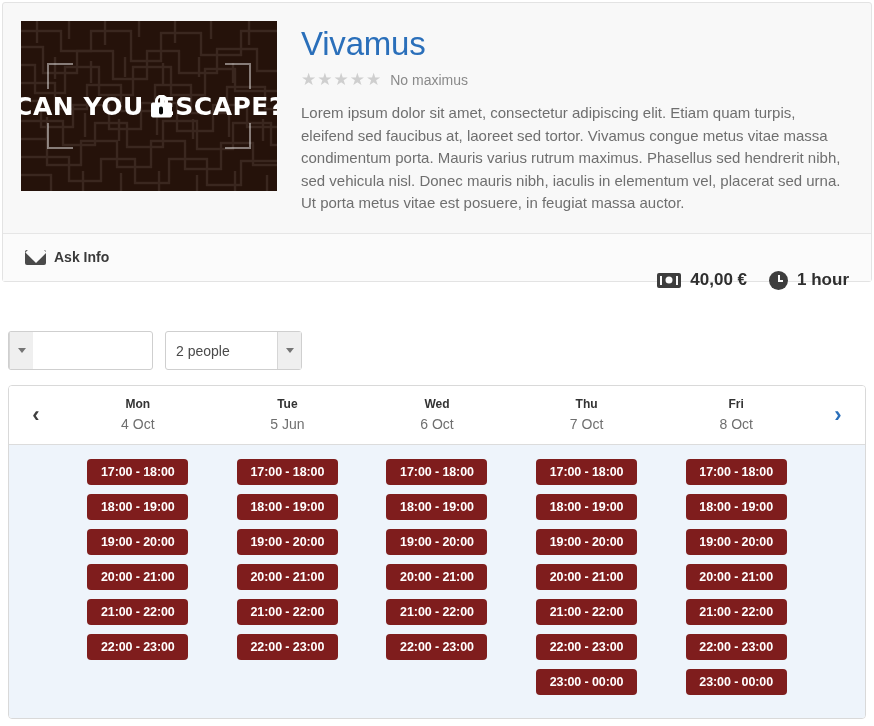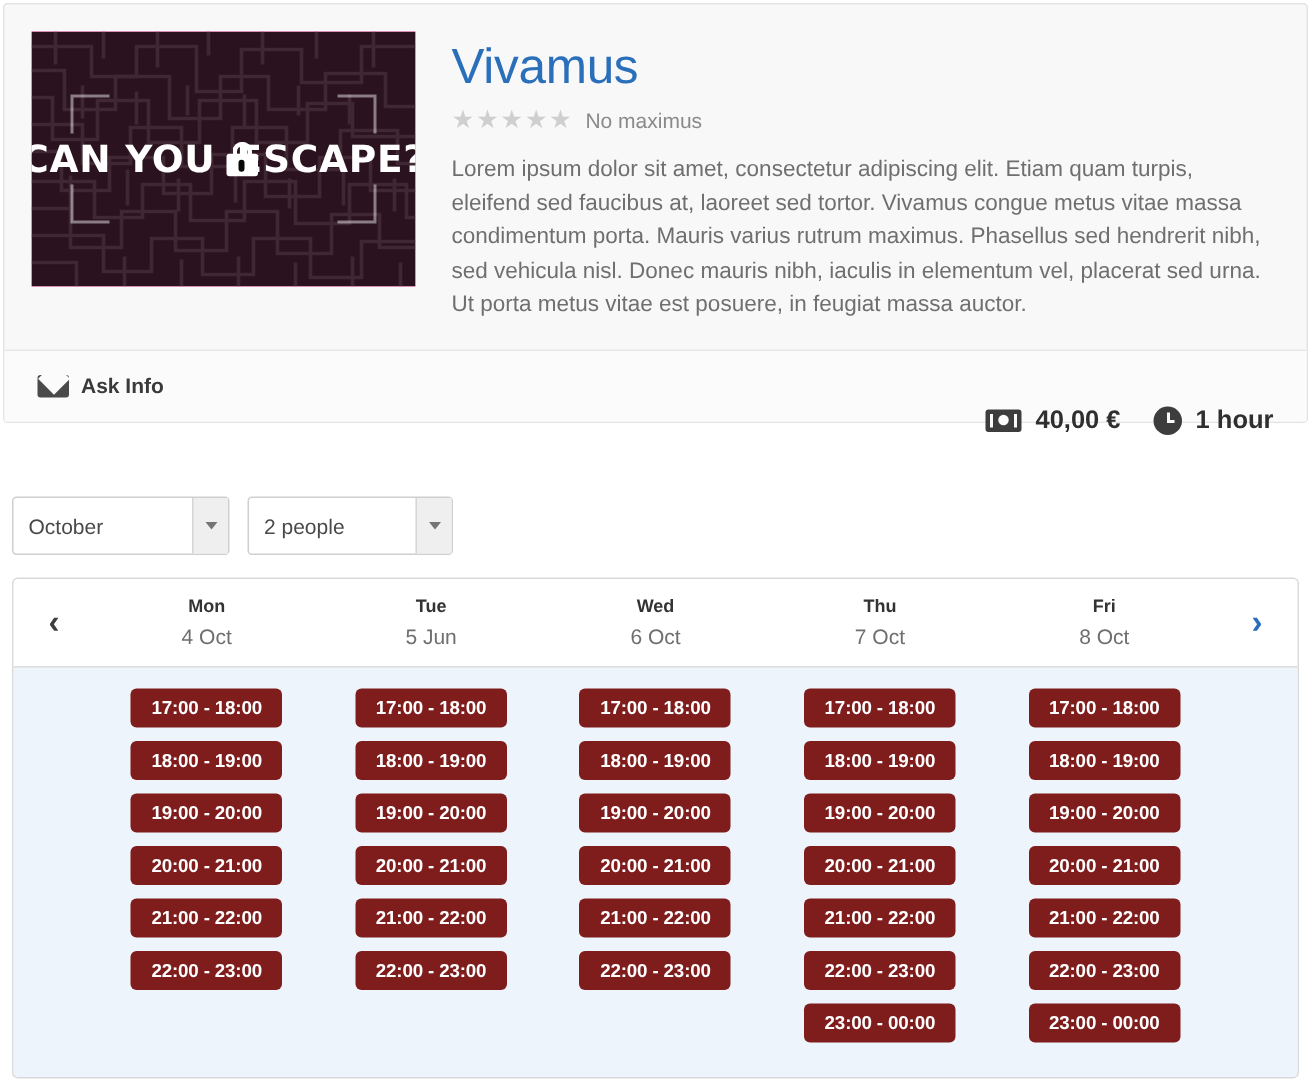--- a/index.html
+++ b/index.html
@@ -15,21 +15,21 @@
   
   .product-card {
     position: absolute; left: 2px; top: 2px; width: 870px;
     background: #f8f8f8;
     border: 1px solid #e3e3e3;
     border-radius: 3px;
   }
   .product-top { display: flex; padding: 18px; }
   .poster {
     width: 256px; height: 170px; flex: 0 0 256px;
-    background: #ec4899;
+    background: #c2410c;
     position: relative; overflow: hidden;
   }
   .maze { position: absolute; inset: 0; opacity: .85; }
   .poster-caption {
     position: absolute; left: 0; right: 0; top: 50%;
     transform: translateY(-50%);
     text-align: center;
     color: #ffffff;
     font-family: "DejaVu Sans", sans-serif;
     font-weight: 700;
@@ -206,21 +206,20 @@
         <div class="meta-item">
           <span class="clock"></span>
           <span class="meta-value">1 hour</span>
         </div>
       </div>
     </div>
   </div>
 
   <div class="filters">
     <div class="select-box month">
-      <span class="select-value">October</span>
       <span class="select-arrow">
           <i class="caret-down"></i>
         </span>
     </div>
     <div class="select-box people">
       <span class="select-value">2 people</span>
       <span class="select-arrow">
           <i class="caret-down"></i>
         </span>
     </div>

